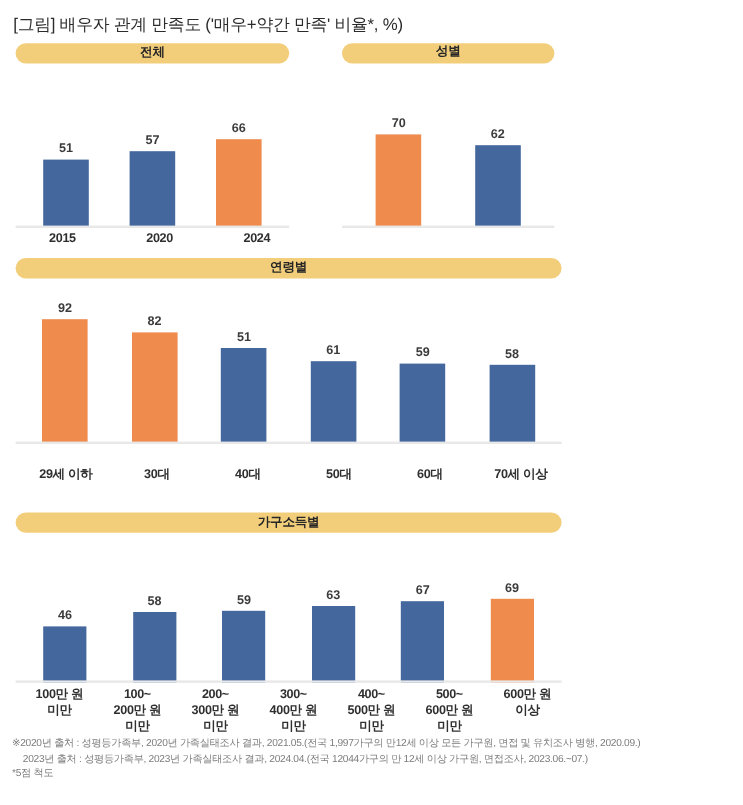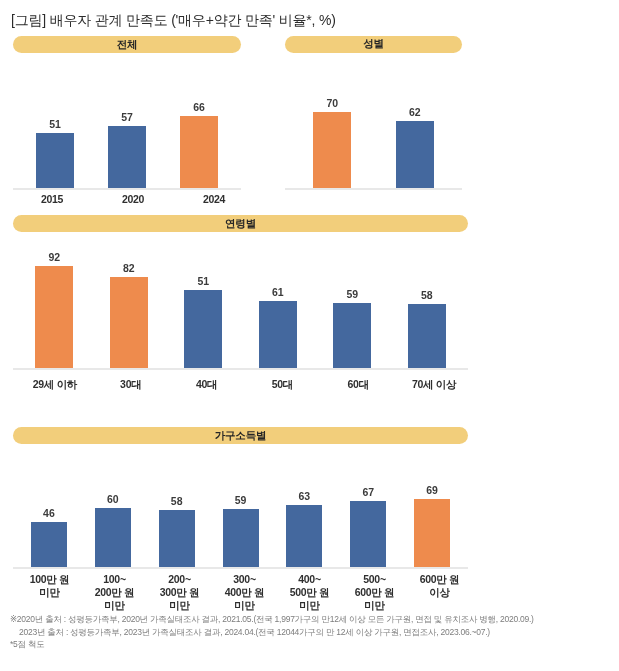--- a/index.html
+++ b/index.html
@@ -202,42 +202,38 @@
         <div class="bar-slot">
           <div class="bar-value">59</div>
           <div class="bar" style="width: 38px; height: 67px; background: rgb(68, 104, 158);"></div>
         </div>
         <div class="bar-slot">
           <div class="bar-value">58</div>
           <div class="bar" style="width: 38px; height: 66px; background: rgb(68, 104, 158);"></div>
         </div>
       </div>
     <div class="axis" style="top:153px; width:455px;"></div>
-    <div class="cats" id="cats-age" style="top:163px; width:455px; padding:0 4px;">
+    <div class="cats" id="cats-age" style="top:174px; width:455px; padding:0 4px;">
         <div class="cat">29세 이하</div>
         <div class="cat">30대</div>
         <div class="cat">40대</div>
         <div class="cat">50대</div>
         <div class="cat">60대</div>
         <div class="cat">70세 이상</div>
       </div>
   </div>
 
   <div class="panel" id="panel-income" style="left:13px; top:427px; width:455px; height:180px;">
     <div class="band" style="width:455px;text-align:right;">
       <span class="band-label">가구소득별</span>
     </div>
     <div class="plot" id="plot-income" style="top:24px; width:455px; height:118px; padding:0 4px;">
         <div class="bar-slot">
           <div class="bar-value">46</div>
           <div class="bar" style="width: 36px; height: 47px; background: rgb(68, 104, 158);"></div>
-        </div>
-        <div class="bar-slot">
-          <div class="bar-value">60</div>
-          <div class="bar" style="width: 36px; height: 61px; background: rgb(68, 104, 158);"></div>
         </div>
         <div class="bar-slot">
           <div class="bar-value">58</div>
           <div class="bar" style="width: 36px; height: 59px; background: rgb(68, 104, 158);"></div>
         </div>
         <div class="bar-slot">
           <div class="bar-value">59</div>
           <div class="bar" style="width: 36px; height: 60px; background: rgb(68, 104, 158);"></div>
         </div>
         <div class="bar-slot">

